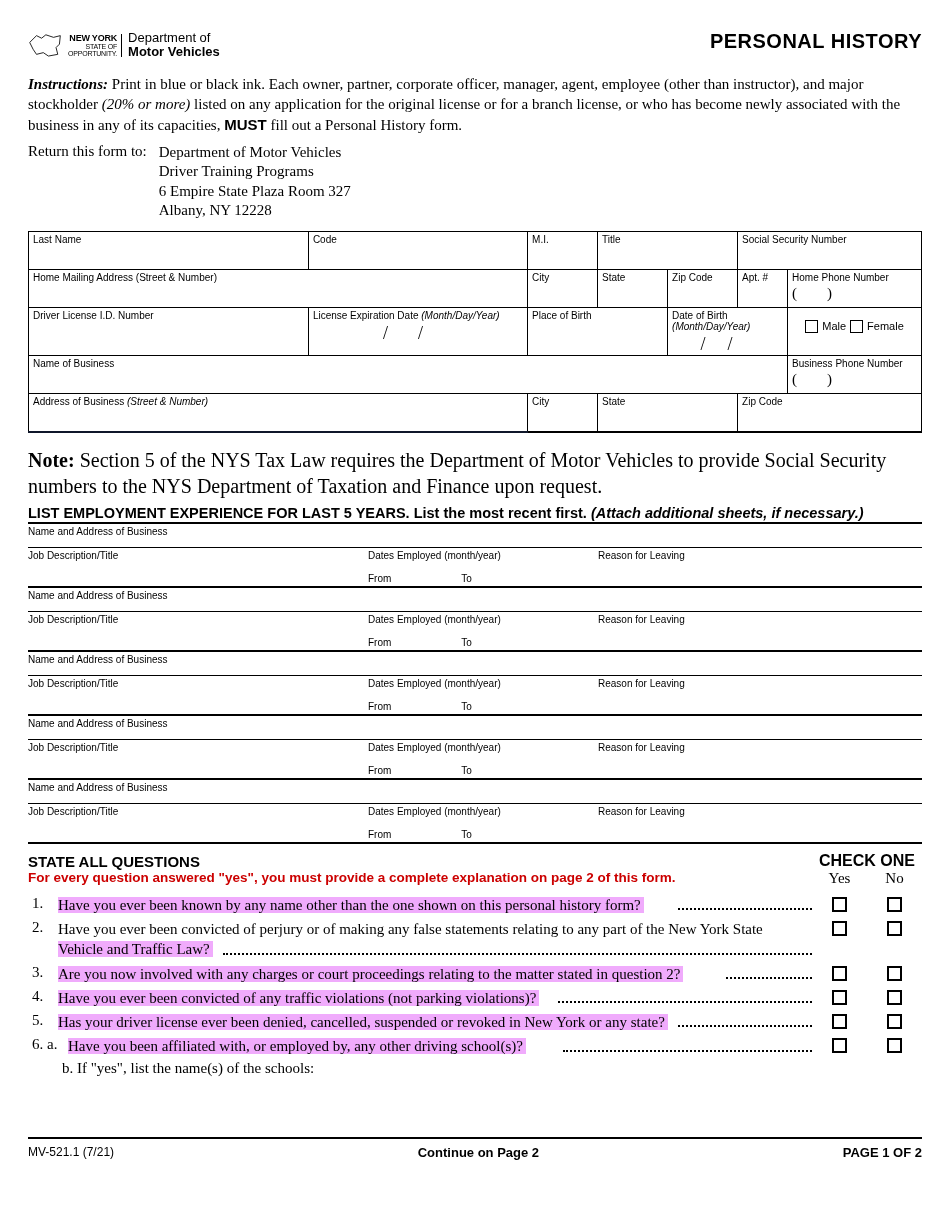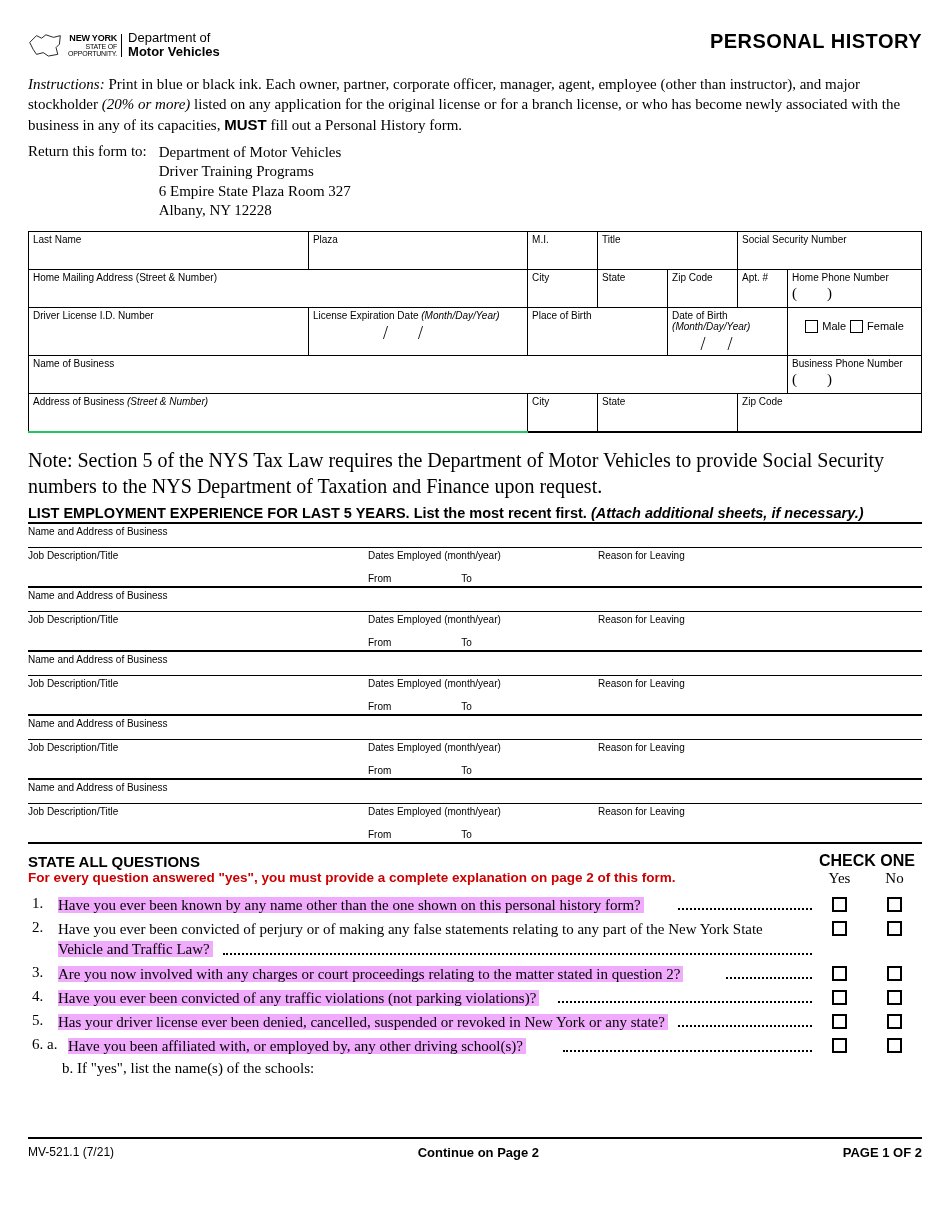--- a/index.html
+++ b/index.html
@@ -48,21 +48,21 @@
     font-family: Arial, Helvetica, sans-serif;
     font-weight: 900;
     font-size: 20px;
     letter-spacing: 0.5px;
   }
   .instructions {
     font-size: 15px;
     line-height: 1.35;
     margin-bottom: 8px;
   }
-  .instructions b, .note b { font-weight: normal; }
+  .instructions b, .note b { font-weight: bold; }
   .must { font-family: Arial, sans-serif; font-weight:900; }
   .return-row { display:flex; gap:12px; font-size:15px; margin-bottom:10px;}
   .return-addr { line-height:1.3; }
 
   
   .grid {
     width: 100%;
     border-collapse: collapse;
     font-family: Arial, Helvetica, sans-serif;
   }
@@ -175,21 +175,21 @@
       <div>Driver Training Programs</div>
       <div>6 Empire State Plaza Room 327</div>
       <div>Albany, NY  12228</div>
     </div>
   </div>
 
   <table class="grid">
     <tbody>
         <tr>
       <td colspan="2"><span class="lbl">Last Name</span></td>
-      <td colspan="2" class="noleft"><span class="lbl">Plaza</span></td>
+      <td colspan="2" class="noleft"><span class="lbl">Code</span></td>
       <td class="noleft" style="width:70px"><span class="lbl">M.I.</span></td>
       <td colspan="3" class="noleft"><span class="lbl">Title</span></td>
       <td colspan="2"><span class="lbl">Social Security Number</span></td>
     </tr>
     <tr>
       <td colspan="4"><span class="lbl">Home Mailing Address (Street &amp; Number)</span></td>
       <td colspan="2" class="noleft"><span class="lbl">City</span></td>
       <td class="noleft" style="width:70px"><span class="lbl">State</span></td>
       <td class="noleft" style="width:70px"><span class="lbl">Zip Code</span></td>
       <td class="noleft" style="width:50px"><span class="lbl">Apt. #</span></td>
@@ -207,21 +207,21 @@
           <span class="chk"></span>
               <span>Female</span>
         </div>
       </td>
     </tr>
     <tr>
       <td colspan="9"><span class="lbl">Name of Business</span></td>
       <td><span class="lbl">Business Phone Number</span><div class="phone-line">(&nbsp;&nbsp;&nbsp;&nbsp;&nbsp;&nbsp;&nbsp;&nbsp;)</div></td>
     </tr>
     <tr>
-      <td colspan="4" style="border-bottom:2px solid #22c55e; height:24px;"><span class="lbl"><span>Address of Business </span><i>(Street &amp; Number)</i></span></td>
+      <td colspan="4" style="border-bottom:2px solid #0f172a; height:24px;"><span class="lbl"><span>Address of Business </span><i>(Street &amp; Number)</i></span></td>
       <td colspan="2" class="noleft" style="border-bottom:2px solid #000"><span class="lbl">City</span></td>
       <td colspan="2" class="noleft" style="border-bottom:2px solid #000"><span class="lbl">State</span></td>
       <td colspan="2" class="noleft" style="border-bottom:2px solid #000"><span class="lbl">Zip Code</span></td>
     </tr>
   </tbody>
     </table>
 
   <div class="note">
     <b>Note:</b><span> Section 5 of the NYS Tax Law requires the Department of Motor Vehicles to provide Social Security numbers to the NYS Department of Taxation and Finance upon request.</span>
   </div>

